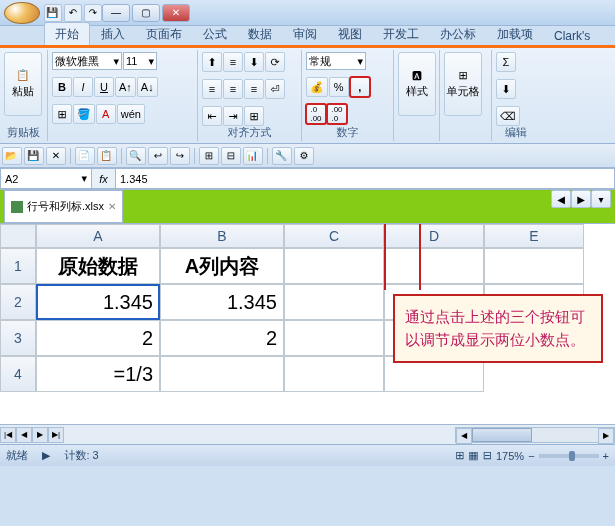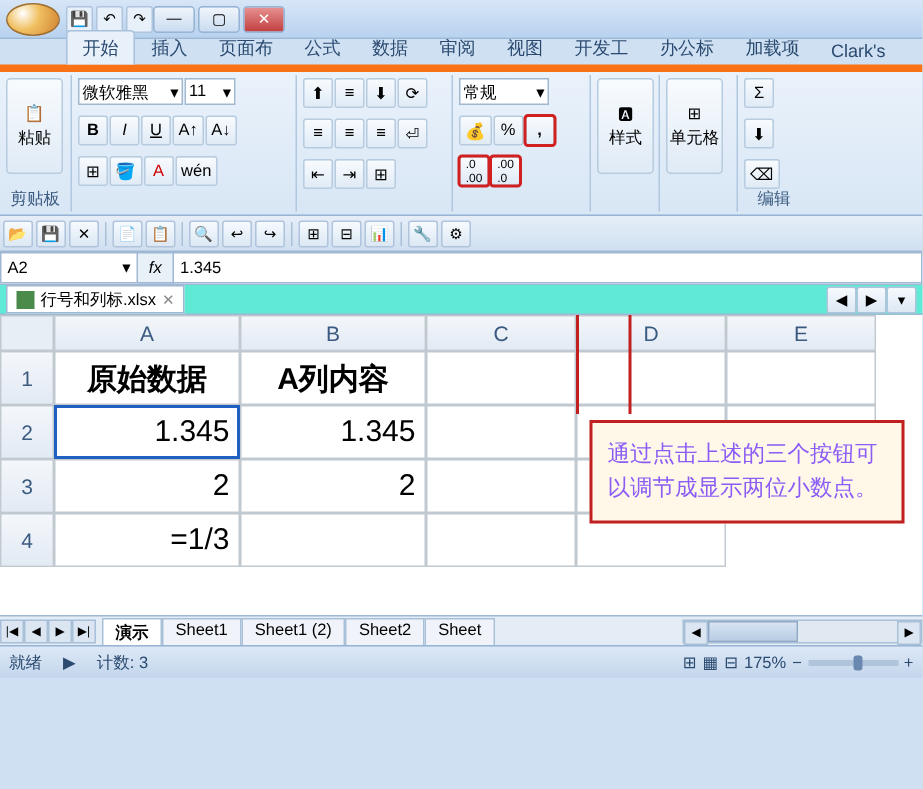--- a/index.html
+++ b/index.html
@@ -9,21 +9,21 @@
   .titlebar { height: 26px; background: linear-gradient(#d7e6f7,#b8d2ee); display:flex; align-items:center; padding:0 4px; border-bottom:1px solid #9cb8d8;}
   .office-btn { width:36px; height:22px; border-radius:50%; background: radial-gradient(circle at 30% 30%, #fff, #f0c060 40%, #d08030); border:1px solid #a07030; margin-right:4px;}
   .qat { display:flex; gap:2px; }
   .qat-btn { width:18px; height:18px; background:#e8f0fa; border:1px solid #b0c4de; border-radius:2px; display:flex; align-items:center; justify-content:center; font-size:10px;}
   .title-text { flex:1; text-align:center; color:#2a4a70; font-size:12px; }
   .win-btns { display:flex; gap:2px;}
   .win-btn { width:28px; height:18px; background:linear-gradient(#f0f5fb,#cadcf0); border:1px solid #98b4d4; border-radius:3px; display:flex; align-items:center; justify-content:center; font-size:10px;}
   .win-btn.close { background:linear-gradient(#e89090,#c04040); color:#fff;}
   
   
-  .ribbon-tabs { height:22px; background:#cfe0f2; display:flex; align-items:flex-end; padding-left:44px; gap:1px; border-bottom:5px solid #f97316;}
+  .ribbon-tabs { height:22px; background:#cfe0f2; display:flex; align-items:flex-end; padding-left:44px; gap:1px; border-bottom:3px solid #f97316;}
   .tab { padding:3px 10px 2px; font-size:12px; color:#2a4a70; cursor:pointer;}
   .tab.active { background:#e8f0fa; border:1px solid #a8c0dc; border-bottom:none; border-radius:3px 3px 0 0;}
   
   
   .ribbon { height:96px; background:linear-gradient(#eaf2fb,#d8e6f5); border-bottom:1px solid #98b4d4; display:flex; padding:2px 0;}
   .group { border-right:1px solid #b0c8e0; padding:2px 4px; display:flex; flex-direction:column; position:relative;}
   .group-label { position:absolute; bottom:1px; left:0; right:0; text-align:center; font-size:11px; color:#3a5a80;}
   .grp-main { flex:1; display:flex; flex-direction:column; gap:7px;}
   .btn-row { display:flex; gap:1px; align-items:center;}
   .rbtn { min-width:20px; height:20px; background:linear-gradient(#f8fbfe,#e0ebf6); border:1px solid #b8cce0; border-radius:2px; display:flex; align-items:center; justify-content:center; font-size:11px; padding:0 3px; cursor:pointer;}
@@ -37,39 +37,39 @@
   .tbtn { width:20px; height:18px; background:linear-gradient(#f6fafe,#dce8f4); border:1px solid #b0c4dc; border-radius:2px; display:flex; align-items:center; justify-content:center; font-size:10px;}
   .tsep { width:1px; height:16px; background:#a8c0d8; margin:0 2px;}
   
   
   .fbar { height:22px; background:#e8f0f8; border-bottom:1px solid #a0b8d4; display:flex; align-items:stretch;}
   .namebox { width:92px; border:1px solid #a0b8d4; background:#fff; display:flex; align-items:center; padding:0 4px; font-size:11px;justify-content:center;}
   .fx { width:24px; display:flex; align-items:center; justify-content:center; border:1px solid #a0b8d4; border-left:none; font-style:italic;}
   .formula-input { flex:1; border:1px solid #a0b8d4; border-left:none; background:#fff; padding:0 4px; font-size:11px; display:flex; align-items:center;}
   
   
-  .wbtab { height:20px; background:#5eead4; border-bottom:1px solid #a0b8d4; display:flex; align-items:center; padding-left:4px; font-size:11px;}
+  .wbtab { height:34px; background:#84cc16; border-bottom:1px solid #a0b8d4; display:flex; padding-left:4px; font-size:11px;}
   .wbtab-item { background:#fff; border:1px solid #a0b8d4; padding:1px 6px; display:flex; align-items:center; gap:4px;}
   .wbtab-ico { width:12px; height:12px; background:#4a8a4a; display:inline-block;}
   .wbtab-close { color:#888; cursor:pointer; font-size:10px;}
   .wbtab-right { margin-left:auto; display:flex; padding-right:4px;}
   
   
   .grid-wrap { position:relative; height:200px; background:#fff; overflow:hidden;}
   .grid { display:grid; grid-template-columns:36px 124px 124px 100px 100px 100px; }
   .ch, .rh, .cell { border:1px solid #c0c8d0; display:flex; align-items:center; font-size:18px; height:36px;}
   .ch { background:linear-gradient(#f4f7fb,#e2eaf4); justify-content:center; font-size:14px; color:#3a5a80; height:24px;}
   .corner { background:#e8eef6; height:24px;}
   .rh { background:linear-gradient(#f4f7fb,#e2eaf4); justify-content:center; font-size:14px; color:#3a5a80;}
   .cell { padding:0 6px; justify-content:flex-end; font-size:20px;}
   .hdr { font-weight:bold; justify-content:center;}
   .sel { outline:2px solid #2060c0; outline-offset:-2px;}
   
   
-  .callout { position:absolute; right:12px; top:70px; width:210px; background:#fff8e8; border:2px solid #c02020; padding:10px; font-size:15px; line-height:1.5; color:#8b5cf6;}
+  .callout { position:absolute; right:12px; top:70px; width:210px; background:#fff8e8; border:2px solid #c02020; padding:10px; font-size:15px; line-height:1.5; color:#be185d;}
   svg.arrows { position:absolute; top:0; left:0; width:100%; height:100%; pointer-events:none;}
   
   
   .sheetbar { height:20px; background:#e4ecf6; border-top:1px solid #a0b8d4; display:flex; align-items:center; font-size:11px;}
   .sheetnav { display:flex;}
   .snav { width:16px; height:16px; background:#dce6f2; border:1px solid #a8c0d8; display:flex; align-items:center; justify-content:center; font-size:8px;}
   .sheettabs { display:flex; margin-left:4px;}
   .stab { padding:1px 8px; background:#f0f4fa; border:1px solid #a8c0d8; border-bottom:none;}
   .stab.active { background:#fff; font-weight:bold;}
   .hscroll { margin-left:auto; width:160px; height:16px; background:#e0e8f2; border:1px solid #a8c0d8; display:flex;}
@@ -172,20 +172,21 @@
         <div class="rbtn">≡</div>
         <div class="rbtn">≡</div>
         <div class="rbtn">⏎</div>
       </div>
       <div class="btn-row">
         <div class="rbtn">⇤</div>
         <div class="rbtn">⇥</div>
         <div class="rbtn">⊞</div>
       </div>
     </div>
+    <div class="group-label">对齐方式</div>
   </div>
 
   <div class="group" style="width:92px">
     <div class="grp-main">
       <div class="btn-row">
         <div class="dd" style="width:60px">
             <span>常规</span>
             <span>▾</span>
           </div>
       </div>
@@ -194,20 +195,21 @@
         <div class="rbtn">%</div>
         <div class="rbtn highlight">
             <b>,</b>
           </div>
       </div>
       <div class="btn-row">
         <div class="rbtn highlight" style="font-size:8px">.0<br>.00</div>
         <div class="rbtn highlight" style="font-size:8px">.00<br>.0</div>
       </div>
     </div>
+    <div class="group-label">数字</div>
   </div>
 
   <div class="group" style="width:46px">
     <div class="grp-main">
       <div class="big-btn">
         <span>🅰</span>
         <span>样式</span>
       </div>
     </div>
   </div>
@@ -329,27 +331,20 @@
   </svg>
 </div>
 
 <div class="sheetbar">
   <div class="sheetnav">
     <div class="snav">|◀</div>
     <div class="snav">◀</div>
     <div class="snav">▶</div>
     <div class="snav">▶|</div>
   </div>
-  <div class="sheettabs">
-    <div class="stab active">演示</div>
-    <div class="stab">Sheet1</div>
-    <div class="stab">Sheet1 (2)</div>
-    <div class="stab">Sheet2</div>
-    <div class="stab">Sheet</div>
-  </div>
   <div class="hscroll">
     <div class="snav">◀</div>
     <div class="thumb"></div>
     <div style="flex:1"></div>
     <div class="snav">▶</div>
   </div>
 </div>
 
 <div class="status">
   <span>就绪</span>

